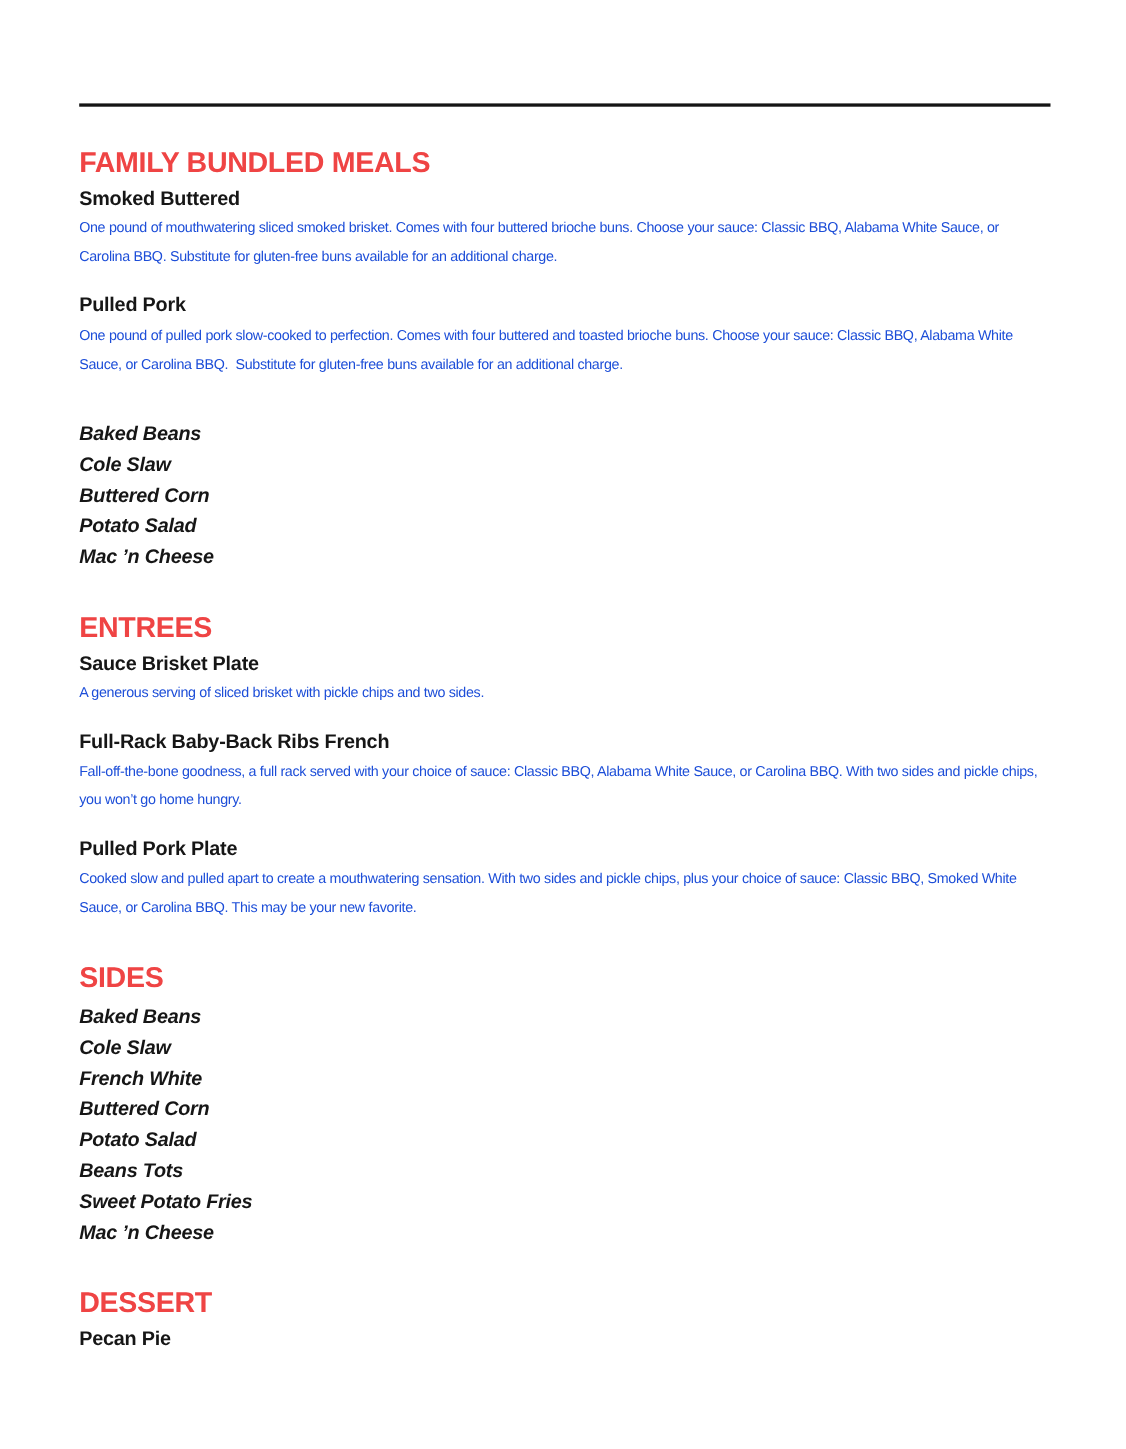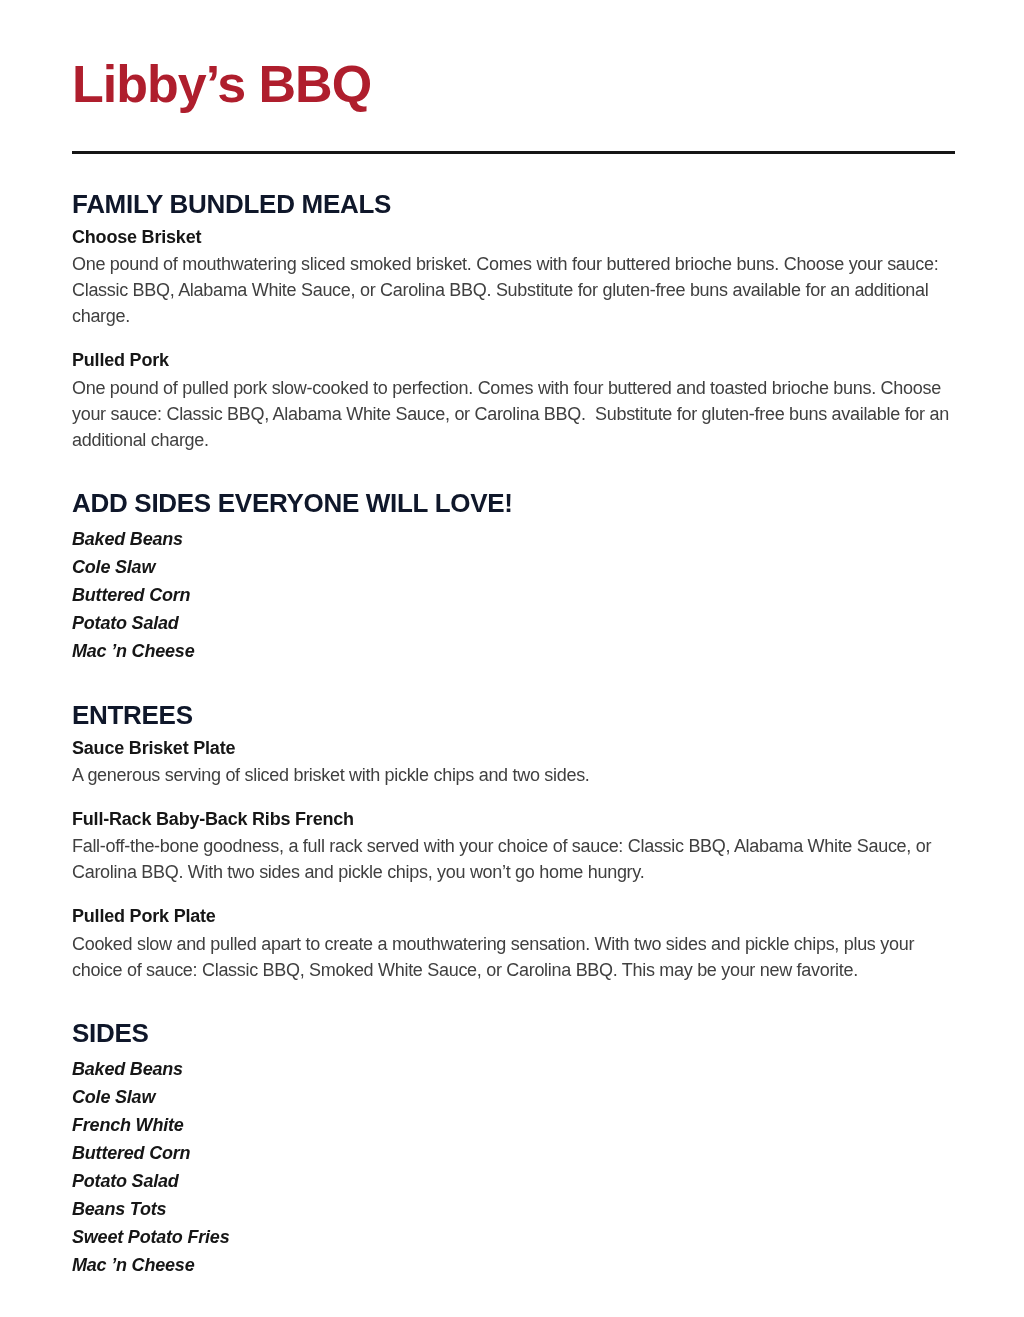--- a/index.html
+++ b/index.html
@@ -27,74 +27,72 @@
     height: 3px;
     background: #151515;
     border: 0;
     margin-top: 38px;
     width: 883px;
   }
   .section {
     margin-top: 36px;
   }
   .section-heading {
-    color: #0f172a;
+    color: #ef4444;
     font-size: 26px;
     font-weight: bold;
     letter-spacing: -0.3px;
     line-height: 1.15;
     margin-bottom: 6px;
   }
   .menu-item { margin-top: 20px; }
   .menu-item.first { margin-top: 6px; }
   .item-name {
     font-size: 18px;
     font-weight: bold;
     letter-spacing: -0.2px;
     line-height: 1.3;
     color: #161616;
   }
   .item-desc {
-    font-size: 18px;
+    font-size: 13px;
     letter-spacing: -0.3px;
     line-height: 26px;
     max-width: 892px;
     margin-top: 2px;
-    color: #404040;
+    color: #1d4ed8;
     white-space: pre-wrap;
   }
   .plain-list { margin-top: 4px; font-style: italic; }
   .plain-list .item-name {
     line-height: 28px;
     letter-spacing: -0.2px;
   }
 </style>
 </head>
 <body>
 
 <div class="page">
 
-  <h1 class="menu-title">Libby’s BBQ</h1>
 
   <div class="title-rule"></div>
 
   <div class="section">
     <h2 class="section-heading">FAMILY BUNDLED MEALS</h2>
     <div class="menu-item first">
-      <h3 class="item-name">Choose Brisket</h3>
+      <h3 class="item-name">Smoked Buttered</h3>
       <p class="item-desc">One pound of mouthwatering sliced smoked brisket. Comes with four buttered brioche buns. Choose your sauce: Classic BBQ, Alabama White Sauce, or Carolina BBQ. Substitute for gluten-free buns available for an additional charge.</p>
     </div>
     <div class="menu-item">
       <h3 class="item-name">Pulled Pork</h3>
       <p class="item-desc">One pound of pulled pork slow-cooked to perfection. Comes with four buttered and toasted brioche buns. Choose your sauce: Classic BBQ, Alabama White Sauce, or Carolina BBQ.  Substitute for gluten-free buns available for an additional charge.</p>
     </div>
   </div>
 
   <div class="section">
-    <h2 class="section-heading">ADD SIDES EVERYONE WILL LOVE!</h2>
     <div class="plain-list">
       <h3 class="item-name">Baked Beans</h3>
       <h3 class="item-name">Cole Slaw</h3>
       <h3 class="item-name">Buttered Corn</h3>
       <h3 class="item-name">Potato Salad</h3>
       <h3 class="item-name">Mac ’n Cheese</h3>
     </div>
   </div>
 
   <div class="section">

